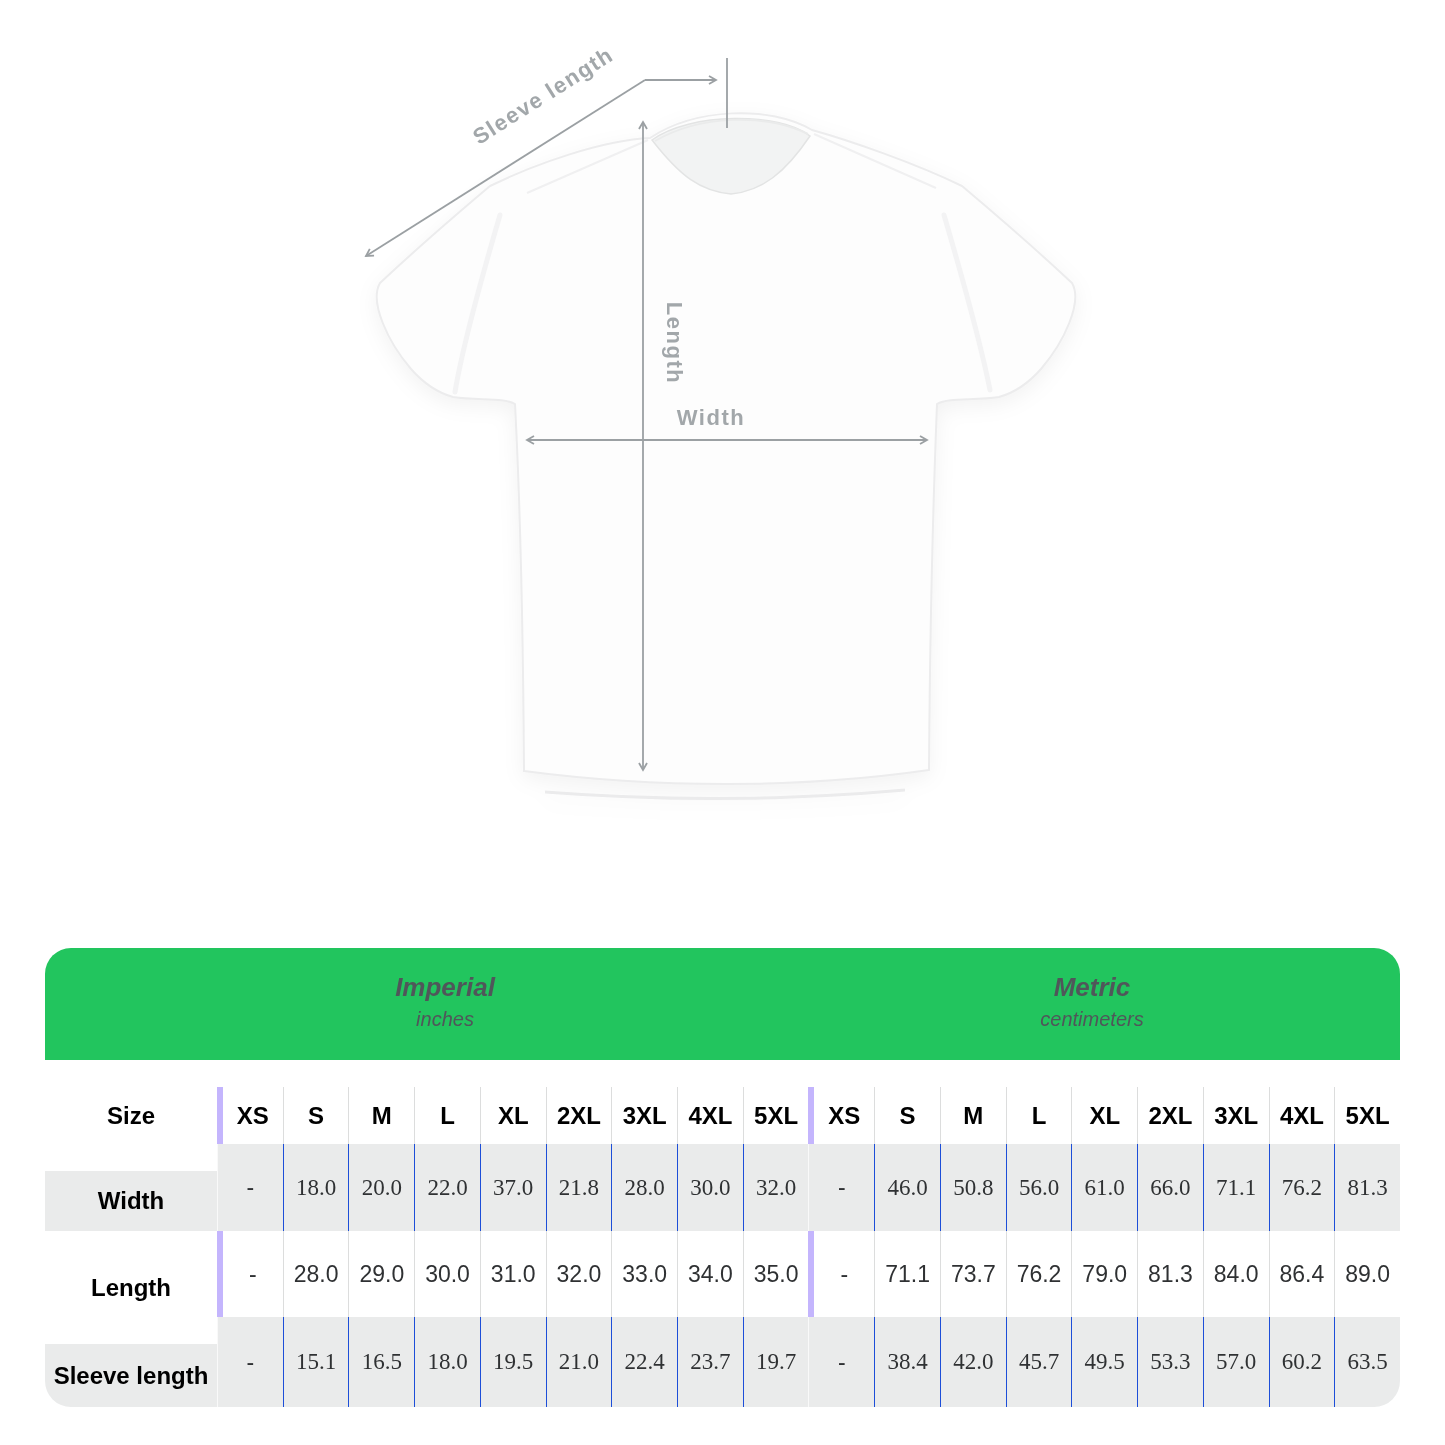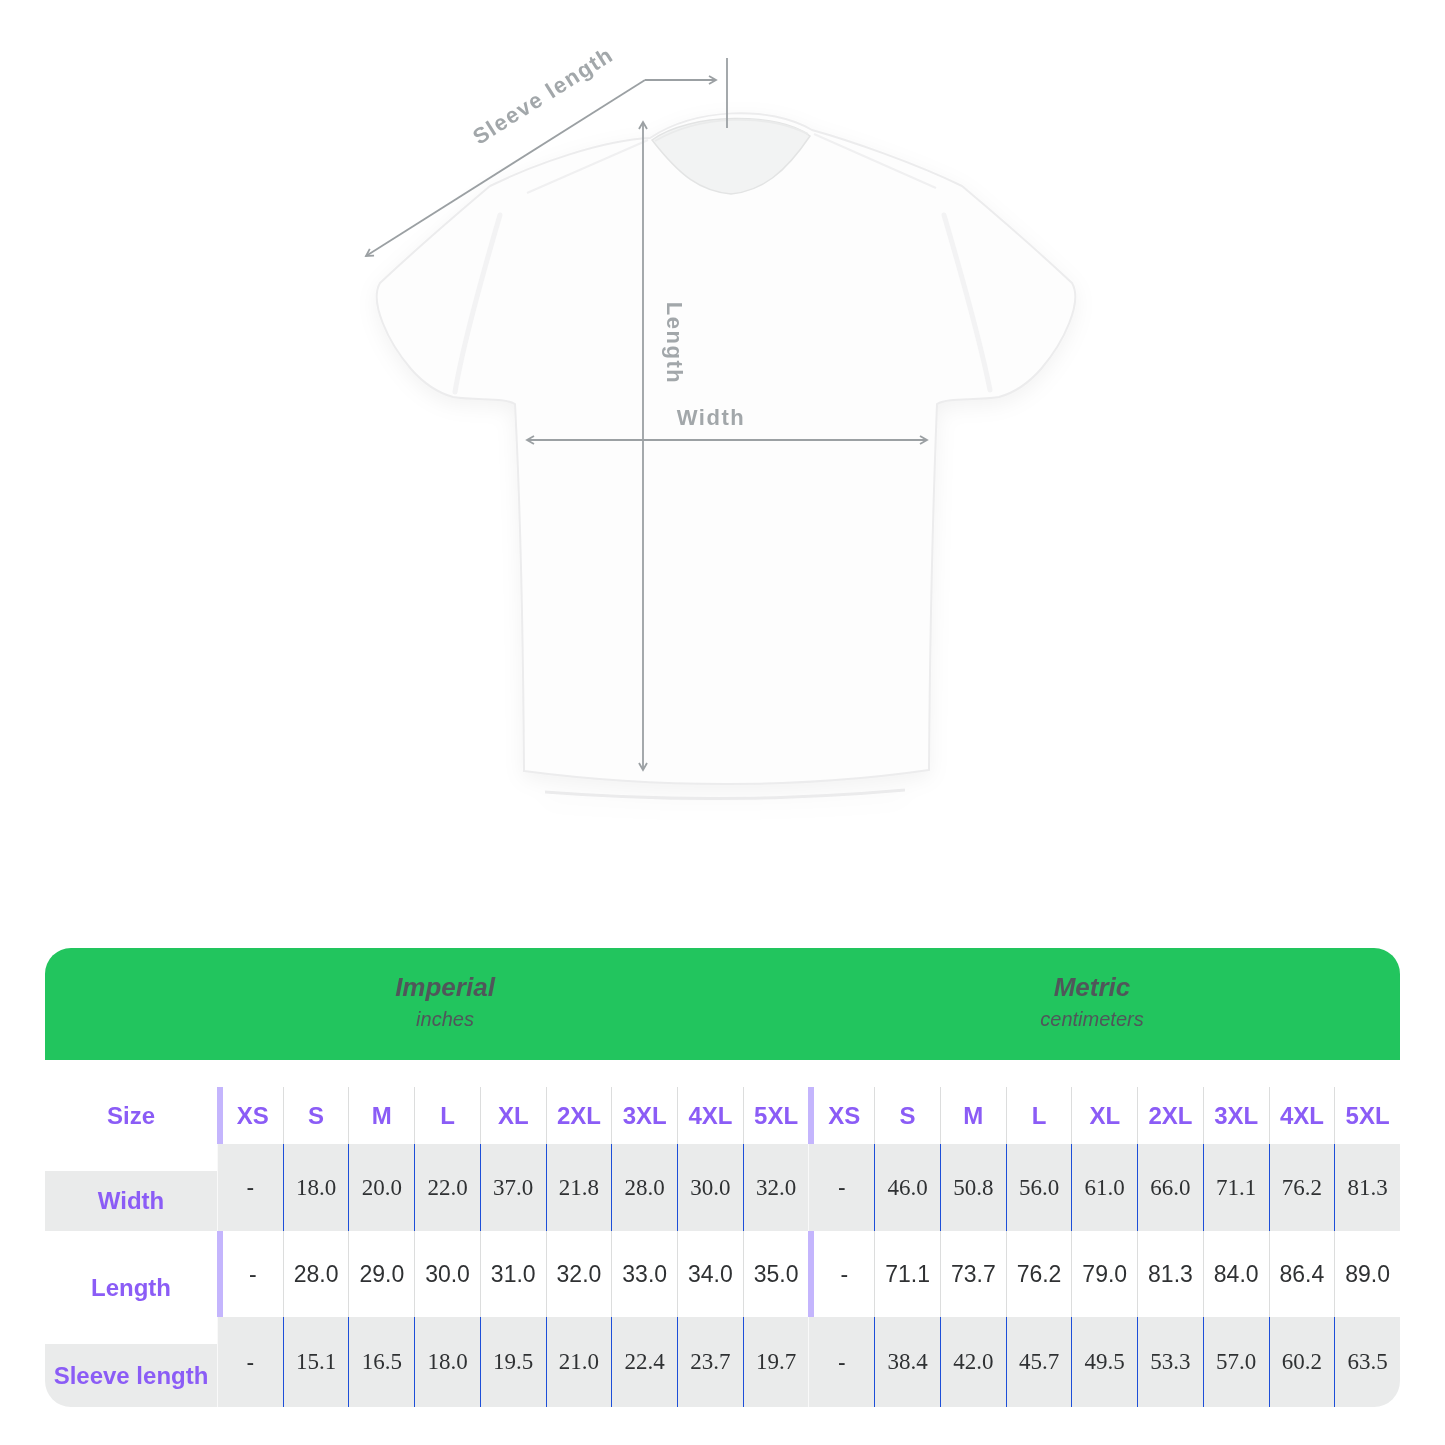--- a/index.html
+++ b/index.html
@@ -39,21 +39,21 @@
     grid-template-rows:84px 87px 86px 90px;
   }
   .trow{display:contents;}
   .cell{display:flex;align-items:center;justify-content:center;white-space:nowrap;}
   .row-w > .cell{background:#ffffff;}
   .row-g > .cell{background:#eaebeb;}
   .row-w > .bl{border-left:1px solid #dcdddd;}
   .row-w > .bs{border-left:6px solid #c4b5fd;}
   .row-g > .bl{border-left:1px solid #1d4ed8;font-family:Liberation Serif, serif;}
   .row-g > .bs{border-left:1px solid #f9f9f9;}
-  .hc,.rl{font-size:24px;font-weight:bold;color:#8b5cf6;margin-top:27px;}
+  .hc,.rl{font-size:24px;font-weight:bold;color:#000000;margin-top:27px;}
   .vc{font-size:23px;color:#2f3133;}
 </style>
 </head>
 <body>
 
 <div class="page">
 
   <svg class="diagram" width="1445" height="840" viewBox="0 0 1445 840">
     <defs>
       <marker id="arr" markerWidth="14" markerHeight="14" refX="9" refY="6" orient="auto" markerUnits="userSpaceOnUse">

